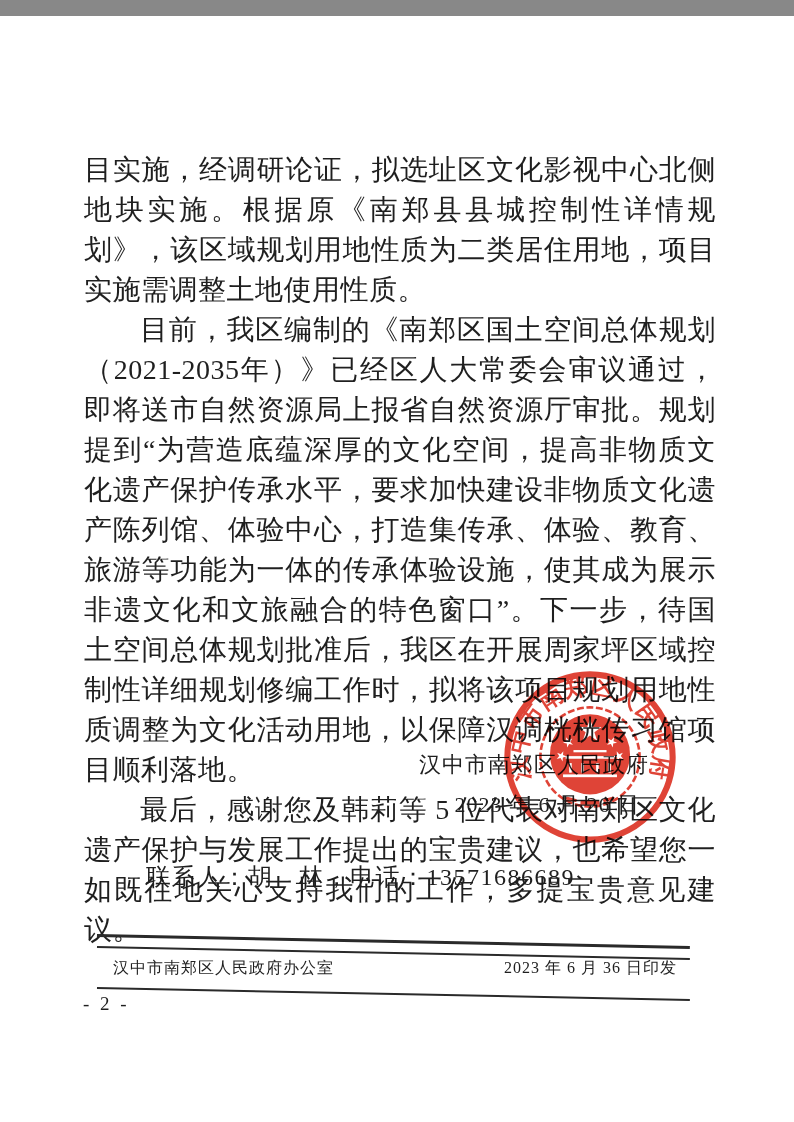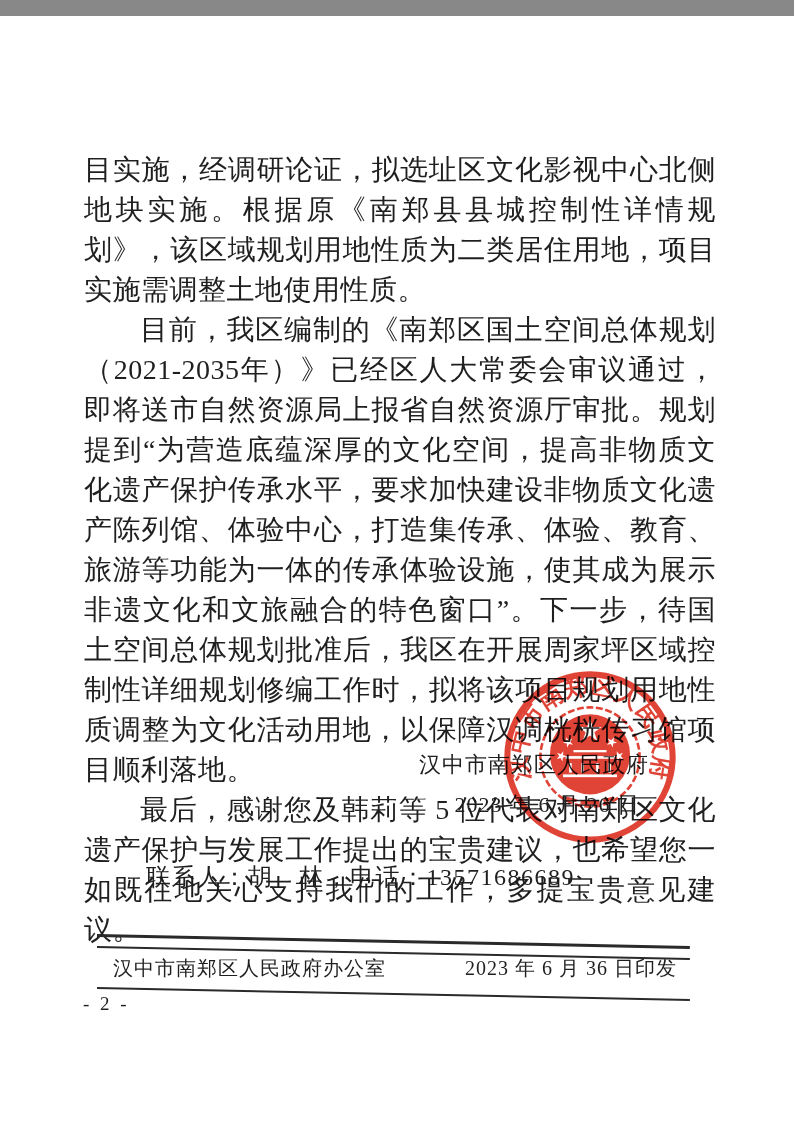--- a/index.html
+++ b/index.html
@@ -62,21 +62,21 @@
 
   
   .footer { position: absolute; left: 97px; top: 918px; width: 593px; }
   .rule { height: 0; border-top: 3px solid #2a2a2a; transform: rotate(1.15deg); transform-origin: 0 0; }
   .rule.thin { border-top-width: 2.5px; }
   .cc-line { margin: 10px 0 0 14px; font-size: 20px; letter-spacing: 1px; line-height: 24px; }
   .rule2 { margin-top: 9px; }
   .issuer-row {
     display: flex; justify-content: space-between;
     margin: 8px 0 0 16px; width: 564px;
-    font-size: 20px; letter-spacing: 1px; line-height: 24px;
+    font-size: 16px; letter-spacing: 1px; line-height: 24px;
   }
   .rule3 { margin-top: 7px; }
   .page-number { margin: 4px 0 0 -14px; font-size: 19px; letter-spacing: 3px; }
 </style>
 </head>
 <body>
 
 <div class="page">
 
   <main class="doc-body">

